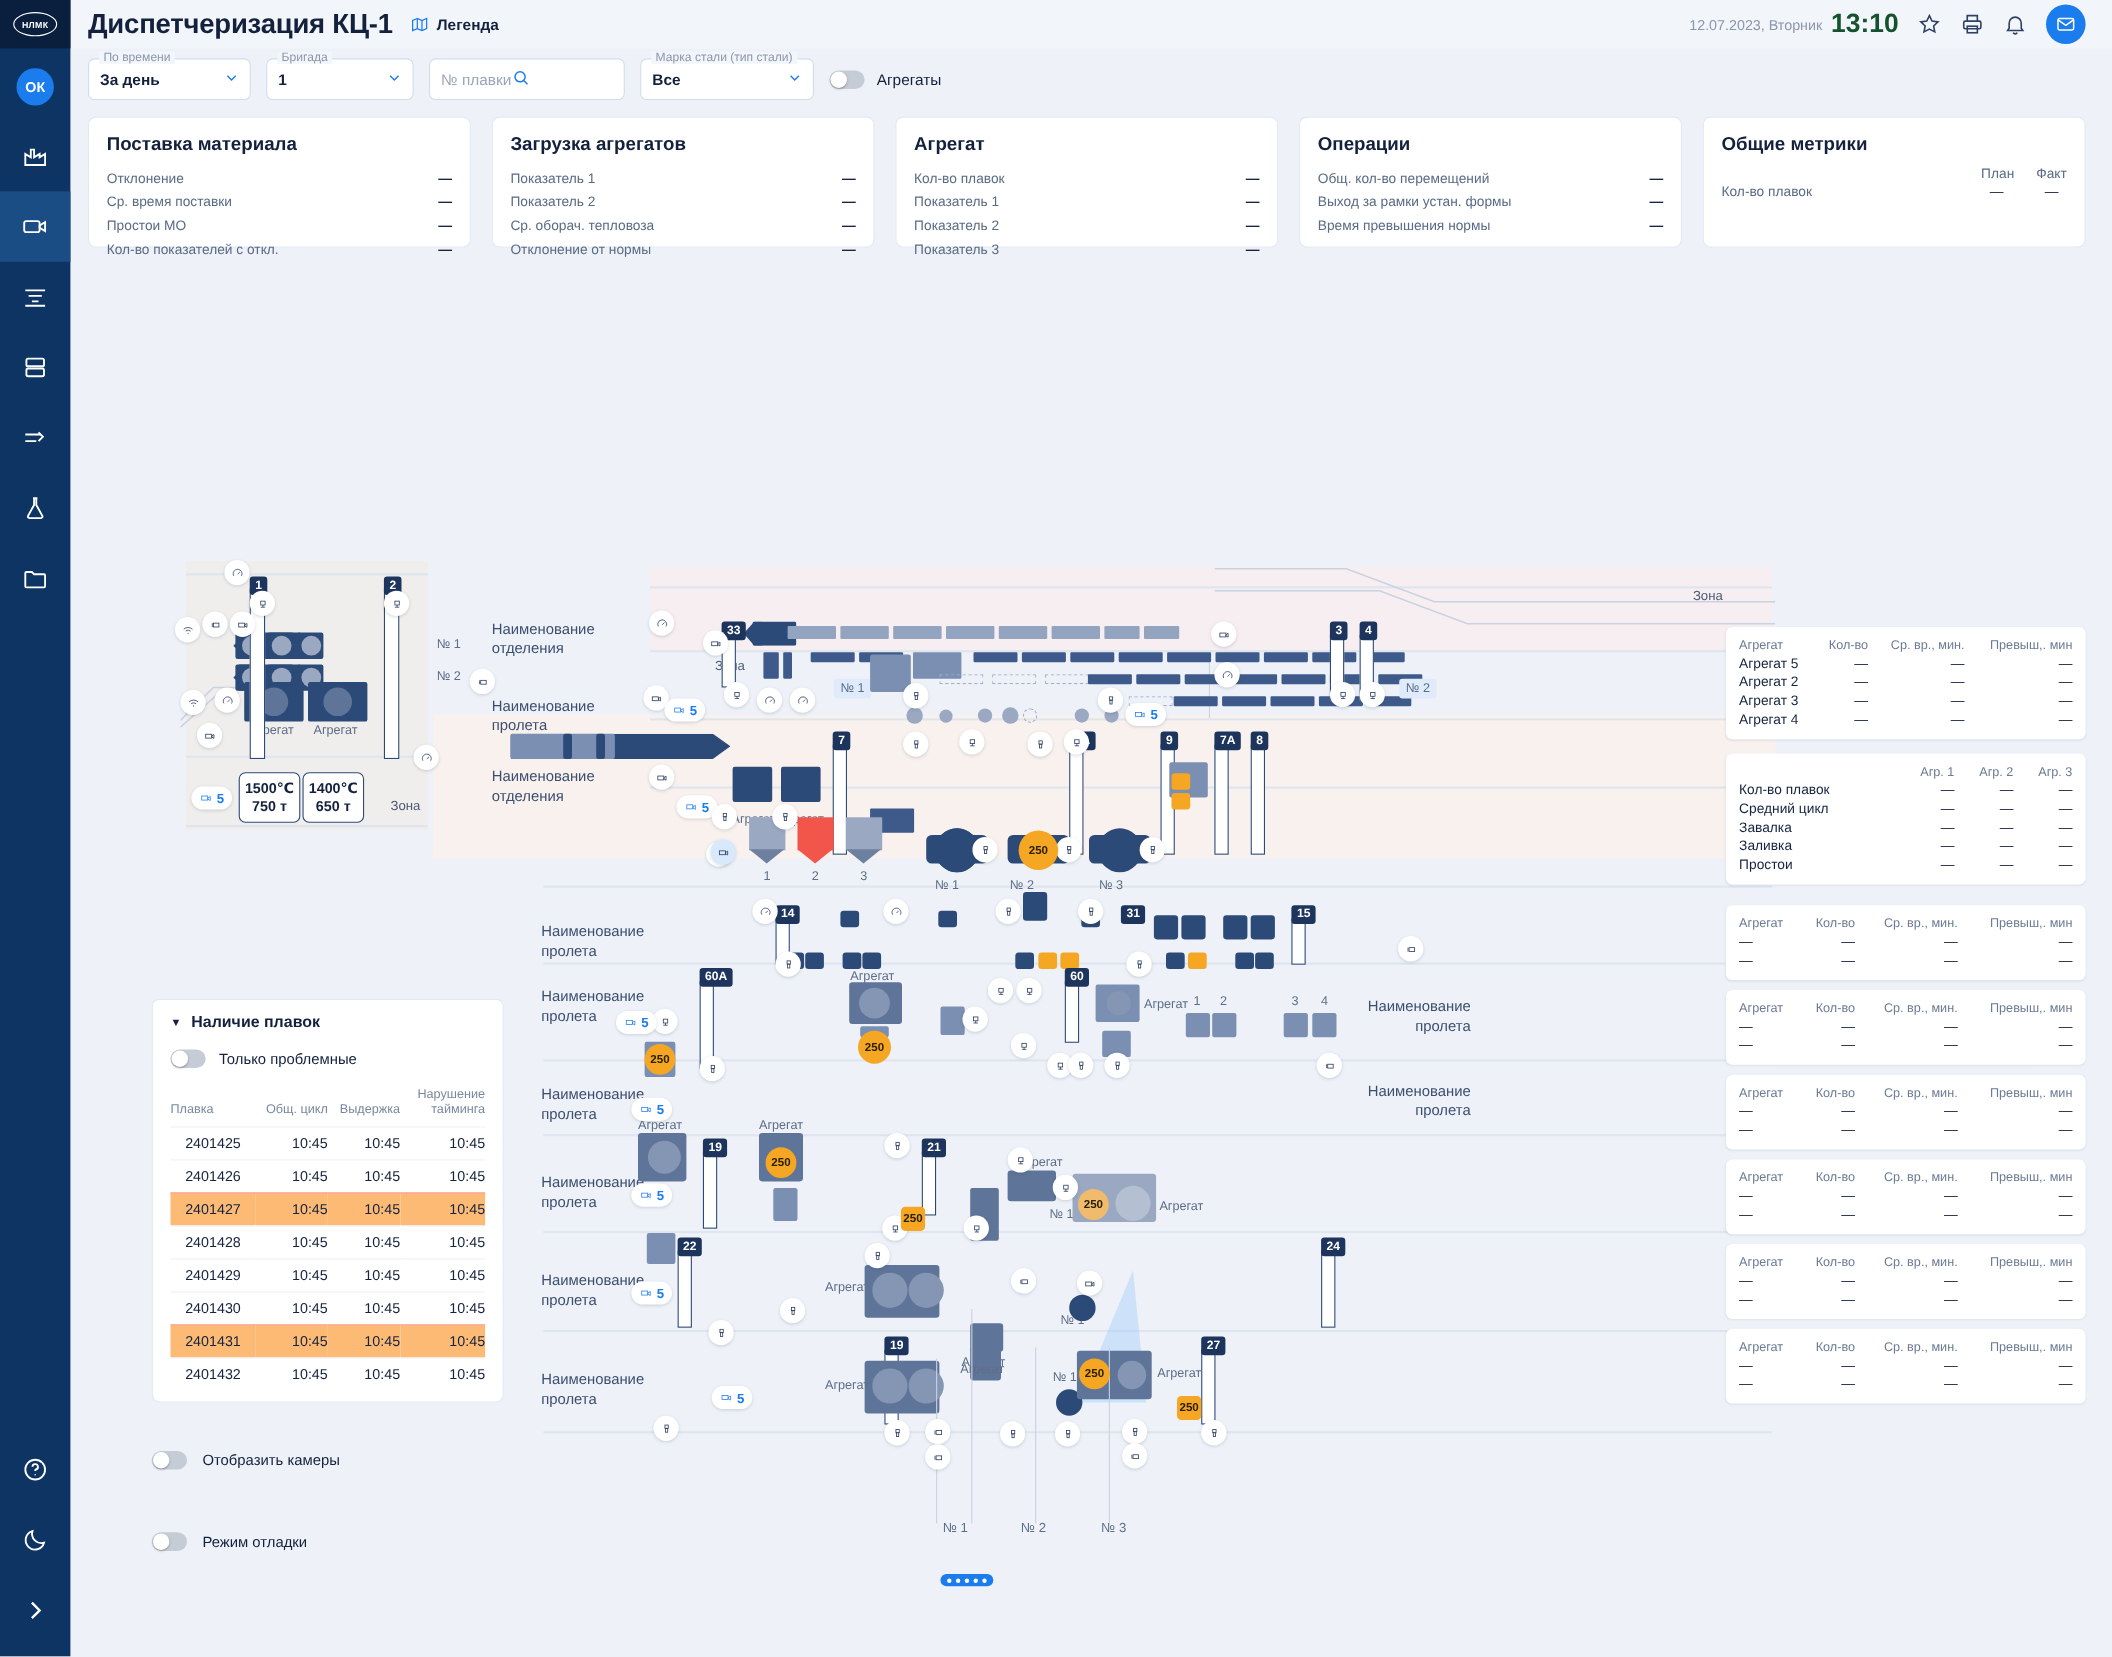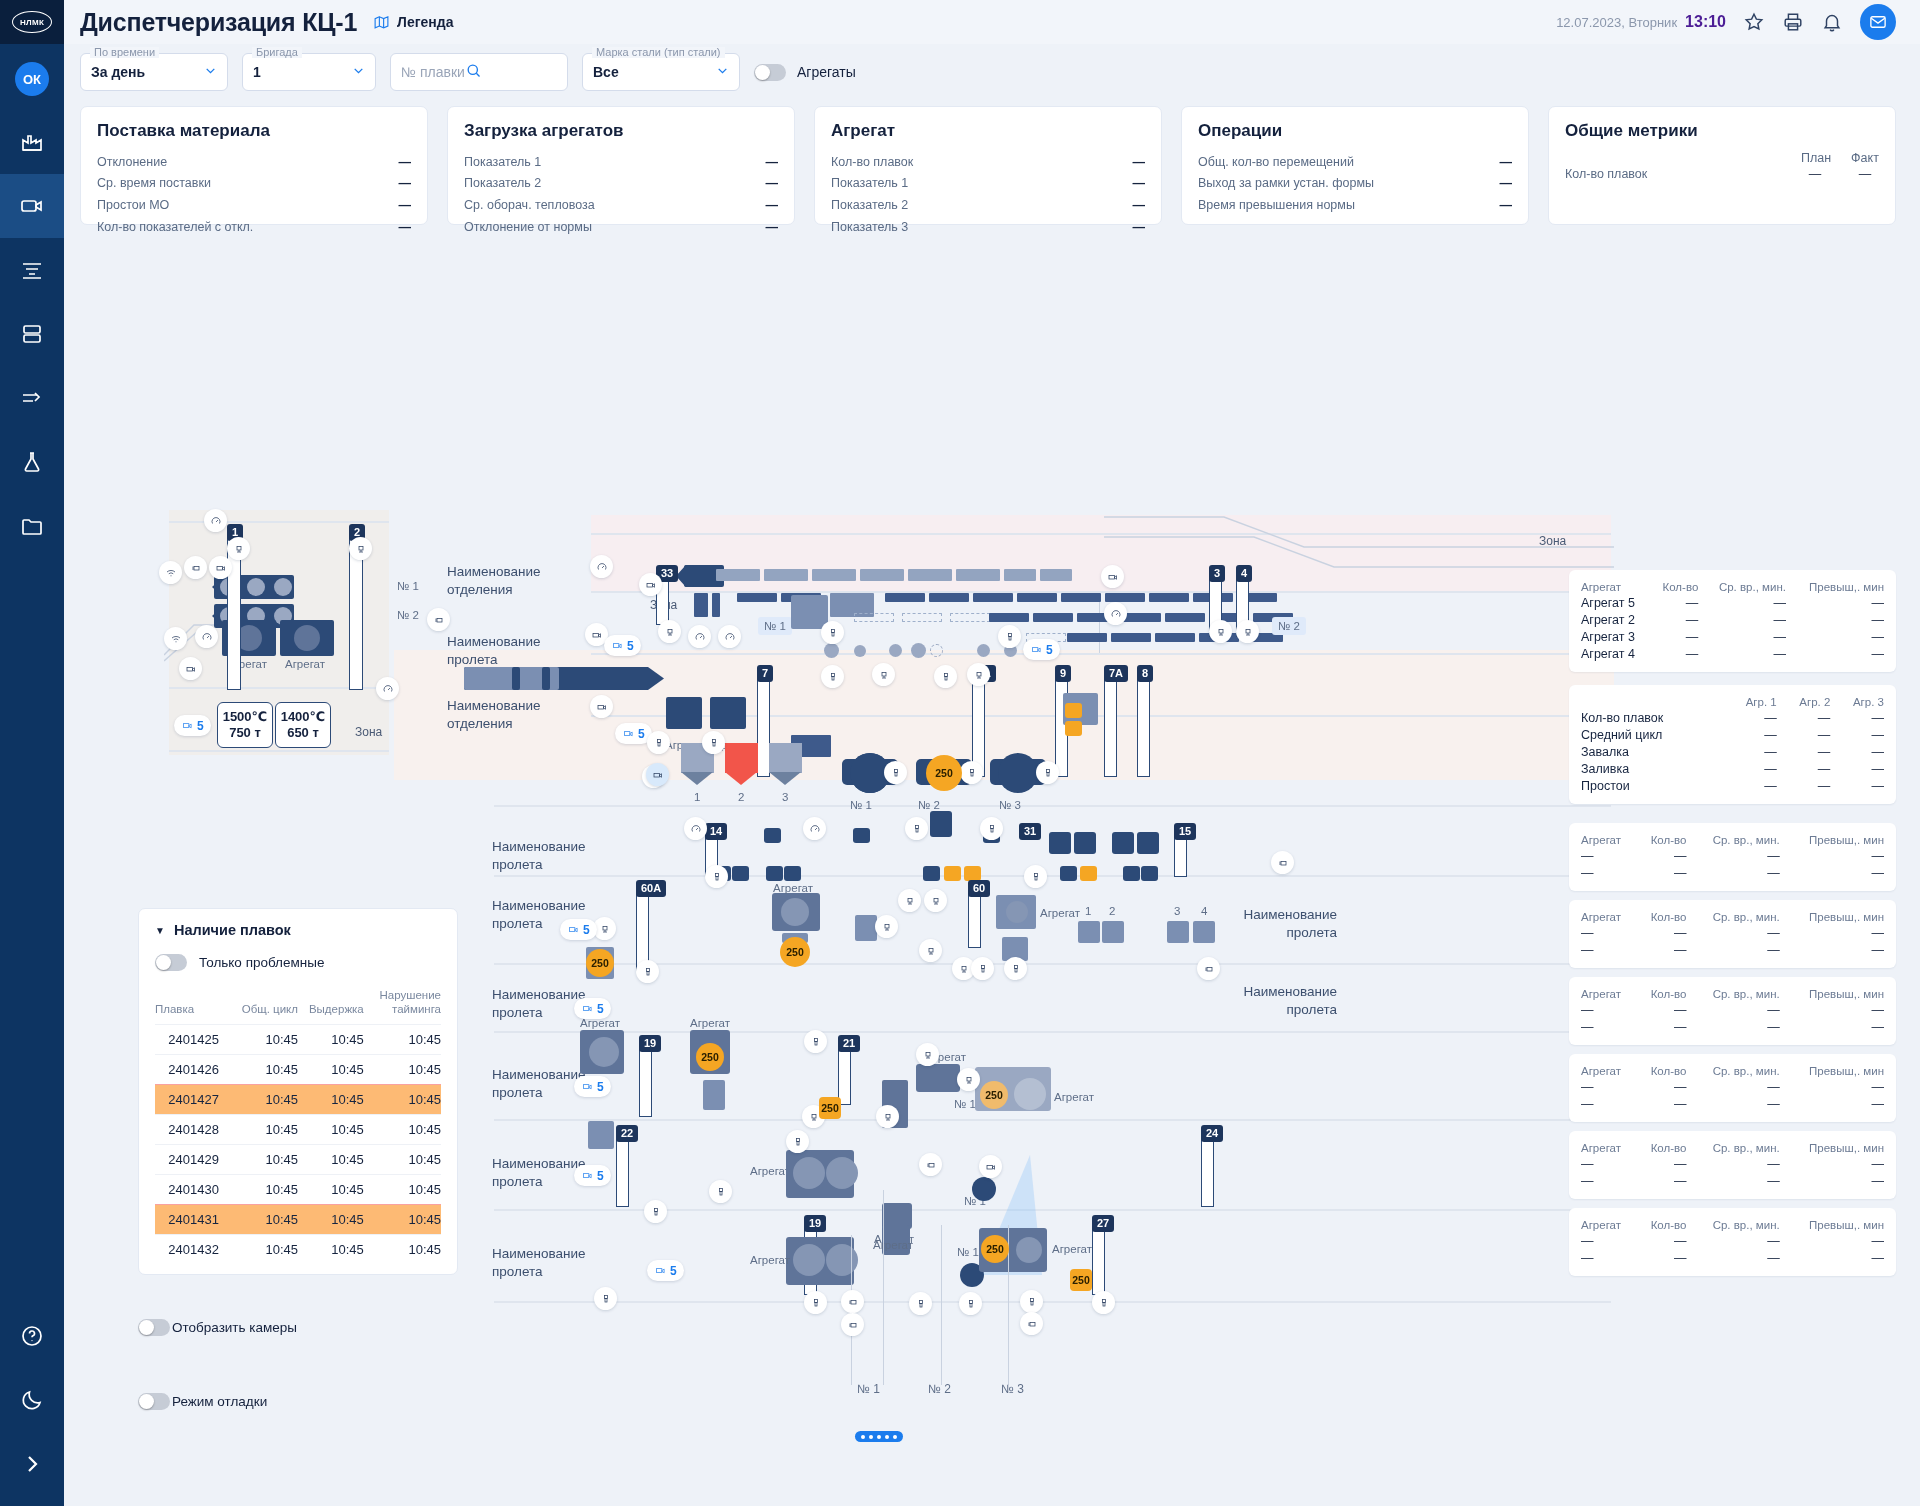--- a/index.html
+++ b/index.html
@@ -31,21 +31,21 @@
 
   
   .header{height:44px;background:#f2f5fa;display:flex;align-items:center;
     padding:0 24px 0 16px;gap:16px;flex:0 0 44px}
   .h-title{font-size:25px;font-weight:700;letter-spacing:-.2px;color:#14213d;white-space:nowrap}
   .h-legend{display:flex;align-items:center;gap:7px;cursor:pointer}
   .h-legend svg{width:17px;height:17px;stroke:#1b7ced;fill:none;stroke-width:1.6}
   .h-legend span{font-size:14px;font-weight:700;color:#14213d}
   .h-right{margin-left:auto;display:flex;align-items:center;gap:17px}
   .h-date{font-size:13px;color:#8b97ac}
-  .h-time{font-size:16px;font-weight:700;color:#4c1d95;margin-left:-9px}
+  .h-time{font-size:24px;font-weight:700;color:#14532d;margin-left:-9px}
   .h-ico{width:22px;height:22px;cursor:pointer}
   .h-ico svg{width:22px;height:22px;stroke:#2f4263;fill:none;stroke-width:1.6}
   .h-mail{width:36px;height:36px;border-radius:50%;background:#1b7ced;display:flex;
     align-items:center;justify-content:center;cursor:pointer}
   .h-mail svg{width:18px;height:18px;stroke:#fff;fill:none;stroke-width:1.8}
 
   
   .filters{height:56px;display:flex;align-items:center;gap:14px;padding:0 24px 0 16px;flex:0 0 56px}
   .fld{position:relative;height:38px;border:1px solid #d4dceb;border-radius:6px;background:#fff;
     display:flex;align-items:center;padding:0 10px;cursor:pointer}
@@ -156,21 +156,21 @@
   .heats table{width:100%;border-collapse:collapse}
   .heats th{font-size:11.5px;font-weight:400;color:#7a889f;padding:3px 0 7px;
     text-align:right;vertical-align:bottom;line-height:1.25}
   .heats th:first-child{text-align:left}
   .heats td{font-size:13px;color:#16243f;padding:7px 0;text-align:right;
     border-top:1px solid #eef1f6}
   .heats td:first-child{text-align:center}
   .heats tr.bad td{background:#fdba74;border-top-color:#f9a1a1}
 
   
-  .bt{position:absolute;left:74px;display:flex;align-items:center;gap:2px;cursor:pointer}
+  .bt{position:absolute;left:74px;display:flex;align-items:center;gap:14px;cursor:pointer}
   .bt span{font-size:13.5px;color:#14213d}
 
   
   .pager{position:absolute;left:50%;transform:translateX(-50%);bottom:12px;
     background:#1b7ced;border-radius:7px;height:11px;display:flex;align-items:center;
     gap:4px;padding:0 6px}
   .pager i{width:4px;height:4px;border-radius:50%;background:#fff;display:block}
 
   
   .footer{height:44px;background:#fff;border-top:1px solid #e3e9f3;display:flex;

